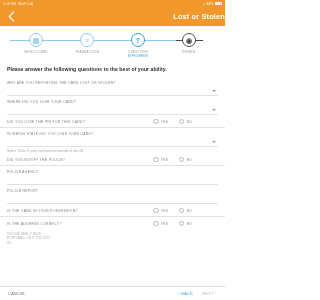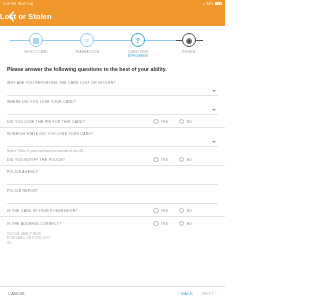--- a/index.html
+++ b/index.html
@@ -31,21 +31,21 @@
   .header {
     height: 19px; background: #f0982c; color: #ffffff;
     display: flex; align-items: center; position: relative;
   }
   .back-chevron {
     position: absolute; left: 7px; width: 9px; height: 9px;
     display: flex; align-items: center; justify-content: center; cursor: pointer;
   }
   .back-chevron svg { display:block; }
   .header-title {
-    width: 100%; text-align: left; font-size: 7.4px; font-weight: 600;
+    width: 100%; text-align: right; font-size: 7.4px; font-weight: 600;
     letter-spacing: .15px;
   }
 
   
   .stepper {
     background: #ffffff; padding: 7px 0 5px 0;
     position: relative; flex: 0 0 auto;
   }
   .steps-row { display: flex; justify-content: space-between; padding: 0 14px; position: relative; }
   .step { display: flex; flex-direction: column; align-items: center; width: 44px; position: relative; z-index: 2; cursor: pointer;}

